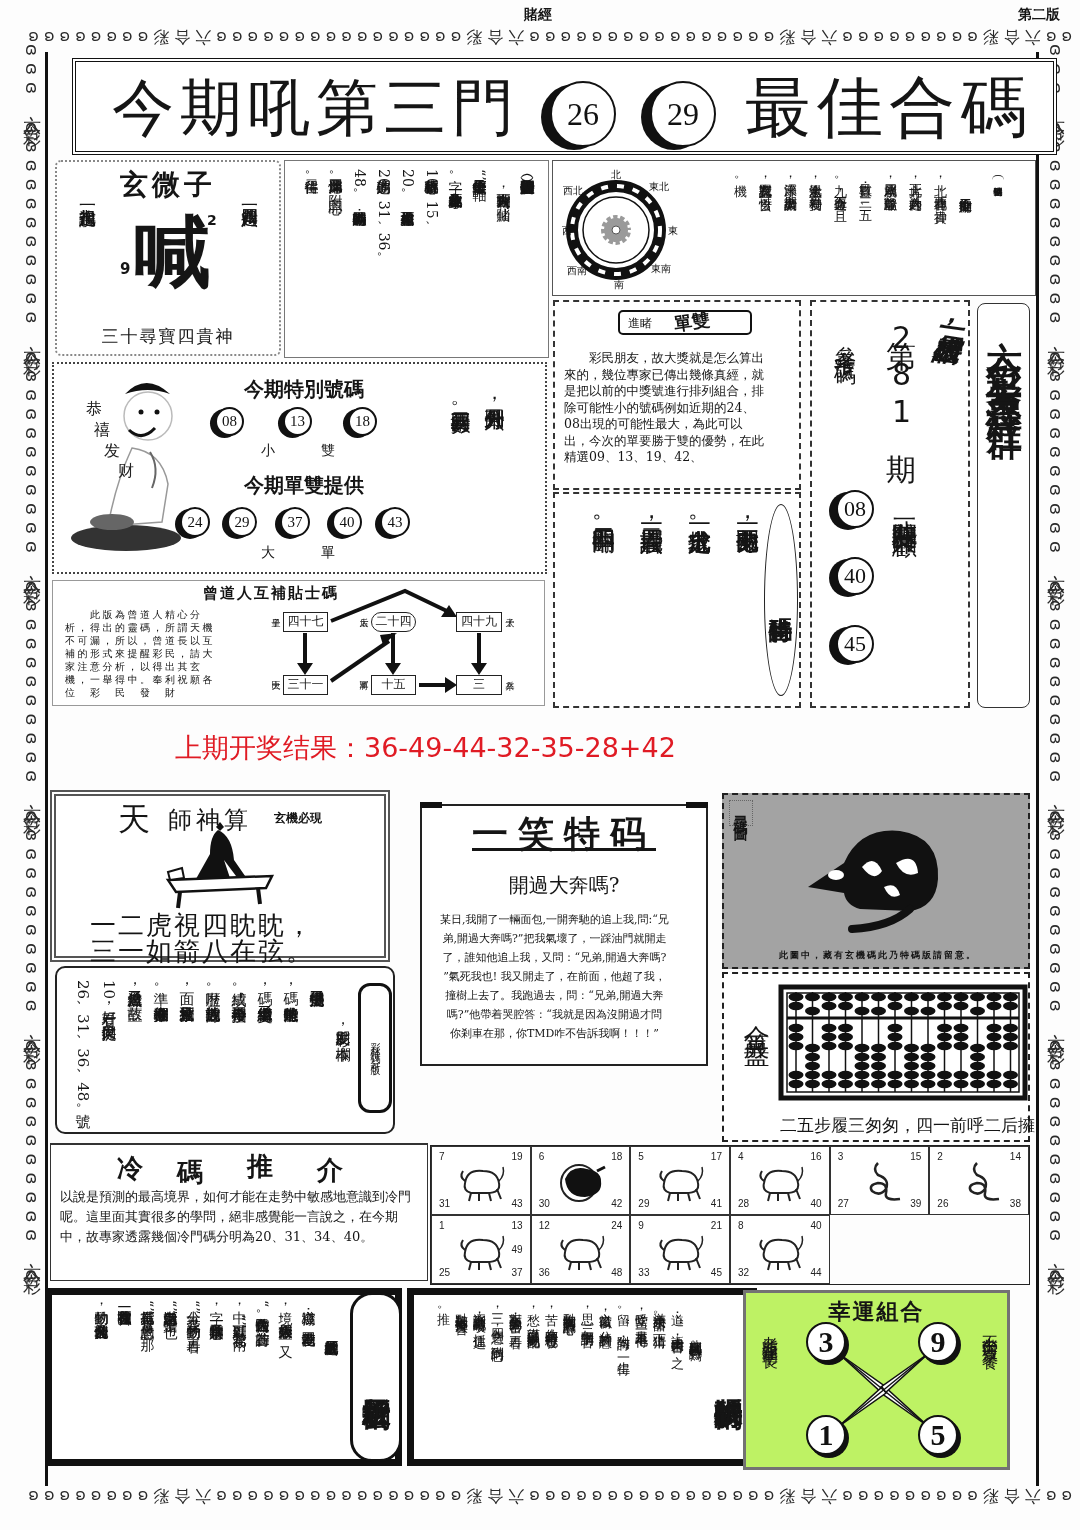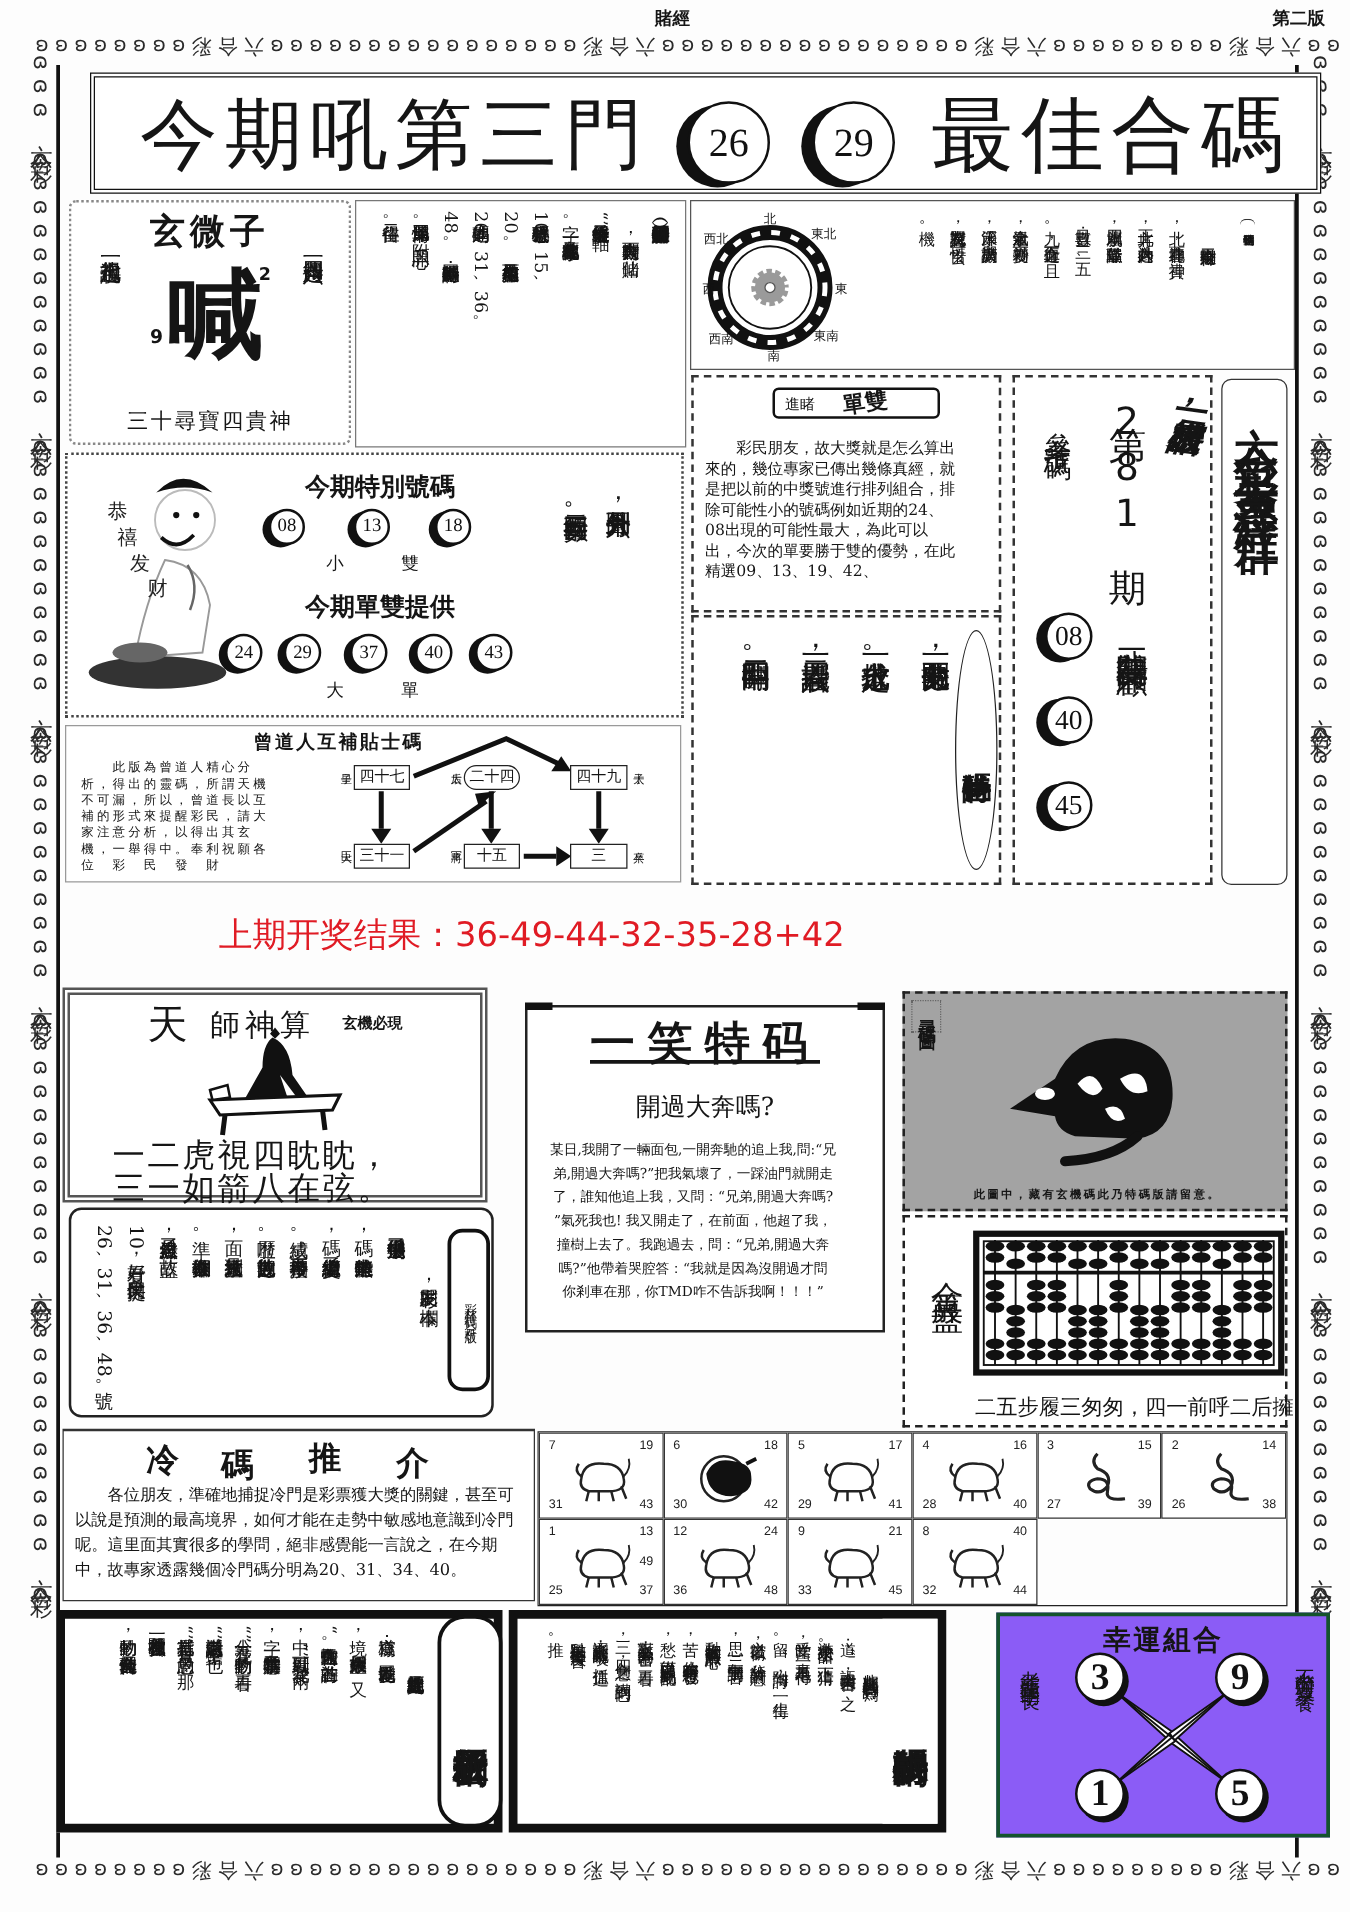--- a/index.html
+++ b/index.html
@@ -379,21 +379,20 @@
       <div>26、31、36、48號。</div>
     </div>
   </div>
 
   <div class="a" style="left:50px;top:1143px;width:378px;height:138px;border:1.5px solid #333;border-top-width:2.5px;background:#fff;">
     <span class="a sans" style="left:66px;top:6px;font-size:26px;font-weight:bold;">冷</span>
     <span class="a sans" style="left:126px;top:10px;font-size:26px;font-weight:bold;">碼</span>
     <span class="a sans" style="left:196px;top:4px;font-size:26px;font-weight:bold;">推</span>
     <span class="a sans" style="left:266px;top:8px;font-size:26px;font-weight:bold;">介</span>
     <div class="a lines" style="left:9px;top:42px;font-size:13px;line-height:20px;">
-      <div>　　各位朋友，準確地捕捉冷門是彩票獲大獎的關鍵，甚至可</div>
       <div>以說是預測的最高境界，如何才能在走勢中敏感地意識到冷門</div>
       <div>呢。這里面其實很多的學問，絕非感覺能一言說之，在今期</div>
       <div>中，故專家透露幾個冷門碼分明為20、31、34、40。</div>
     </div>
   </div>
 
   <div class="zgrid" style="left:430px;top:1145px;width:600px;height:140px;">
     <div class="zcell">
       <span class="zn tl">7</span>
         <span class="zn tr">19</span>
@@ -518,21 +517,21 @@
       <div>苦，小的有時急得也發</div>
       <div>愁，從中可以了解此物配</div>
       <div>對生下並分的密密，再看</div>
       <div>三，四句之意，講到它門</div>
       <div>逐漸到處亂啃咬，抓住這</div>
       <div>點鼠這個生肖今次可首</div>
       <div>推。</div>
     </div>
   </div>
 
-  <div class="a" style="left:797px;top:1290px;width:267px;height:180px;border:3px solid #14532d;background:#8b5cf6;">
+  <div class="a" style="left:743px;top:1290px;width:267px;height:180px;border:3px solid #737373;background:#bef264;">
     <div class="a sans nw" style="left:0;right:0;top:4px;text-align:center;font-size:22px;font-weight:bold;letter-spacing:2px;">幸運組合</div>
     <svg class="a" style="left:90px;top:58px;" width="95" height="78" viewBox="0 0 95 78">
       <polygon points="2,2 50,36 46,42" fill="#fff" stroke="#111" stroke-width="1.5"></polygon>
       <polygon points="93,76 45,42 49,36" fill="#fff" stroke="#111" stroke-width="1.5"></polygon>
       <polygon points="93,2 45,36 49,42" fill="#fff" stroke="#111" stroke-width="1.5"></polygon>
       <polygon points="2,76 50,42 46,36" fill="#fff" stroke="#111" stroke-width="1.5"></polygon>
       <line x1="2" y1="2" x2="93" y2="76" stroke="#111" stroke-width="1.5"></line>
       <line x1="93" y1="2" x2="2" y2="76" stroke="#111" stroke-width="1.5"></line>
     </svg>
     <div class="ball" style="left:60px;top:29px;width:40px;height:40px;font-size:30px;font-weight:bold;box-shadow:3px 3px 0 #111;">

